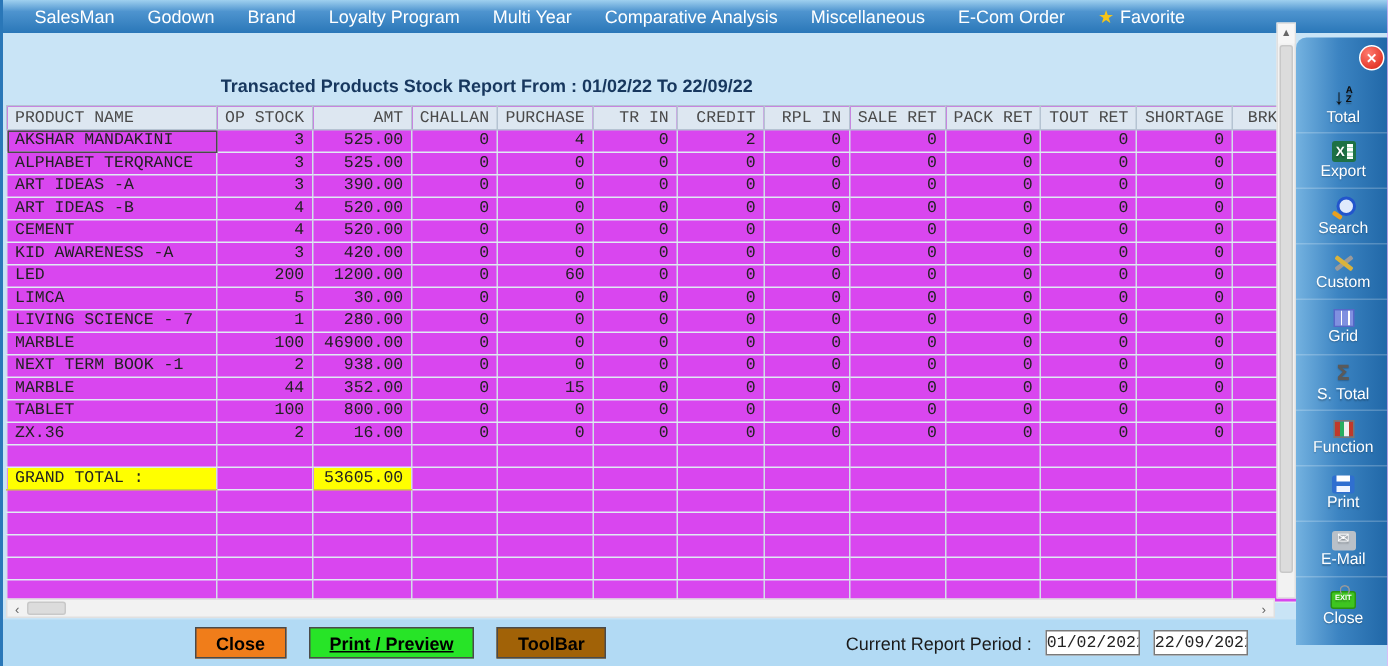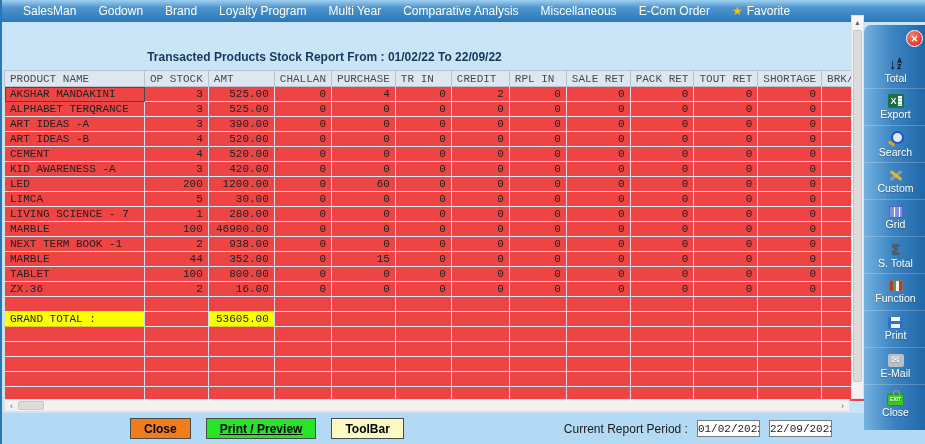--- a/index.html
+++ b/index.html
@@ -13,24 +13,24 @@
     display:flex; align-items:center; padding-left:10px; }
   .menu-item { display:flex; align-items:center; gap:4px; padding:0 11px; height:22px;
     color:#fff; font-size:12px; white-space:nowrap; cursor:default; }
 
   
   .report-title { position:absolute; top:50px; left:0; width:645px; text-align:center;
     font-size:12px; font-weight:bold; color:#17375e; }
 
   
   table { position:absolute; top:70px; left:2px; border-collapse:collapse; table-layout:fixed;
-    background:#ef4444; font-family:"Liberation Mono", monospace; font-size:11px; color:#222;
+    background:#d946ef; font-family:"Liberation Mono", monospace; font-size:11px; color:#222;
     border:1px solid #9fb6c9; }
   th { background:#dde7f1; color:#4a4a4a; font-weight:normal; height:16px; padding:0 5px;
-    border:1px solid #b5c3d2; text-align:left; white-space:nowrap; overflow:hidden; }
+    border:1px solid #b5c3d2; text-align:right; white-space:nowrap; overflow:hidden; }
   th:first-child { text-align:left; }
   td { height:15px; padding:0 5px; border-left:1px solid #d2dde8; border-right:1px solid #d2dde8;
     border-bottom:1px solid #e0eaf3; text-align:right; white-space:nowrap; overflow:hidden; }
   td:first-child { text-align:left; }
   td.yellow { background:#ffff00; border-bottom:1px solid #cfcf3a; }
   td.focused { outline:1px solid #4a4a4a; outline-offset:-1px; }
 
   
   .vscroll { position:absolute; left:849px; top:15px; width:13px; height:384px;
     background:#f2f2f2; border:1px solid #e0e0e0; }
@@ -505,21 +505,21 @@
   <div class="hscroll">
     <div class="sb-arrow">‹</div>
     <div class="sb-thumb"></div>
     <div class="sb-track"></div>
     <div class="sb-arrow">›</div>
   </div>
 
   <div class="footer">
     <button class="fbtn fbtn-close" style="background: rgb(240, 125, 26);">Close</button>
     <button class="fbtn fbtn-mid" style="background: rgb(39, 228, 39); text-decoration: underline;">Print / Preview</button>
-    <button class="fbtn fbtn-mid" style="background: #fef9c3;">ToolBar</button>
+    <button class="fbtn fbtn-mid" style="background: #a16207;">ToolBar</button>
     <span class="period-label">Current Report Period :</span>
     <input class="period-input" value="01/02/2022" style="">
     <input class="period-input" value="22/09/2022" style="">
   </div>
 
   <div class="sidebar">
     <div class="sidebar-close">✕</div>
     <div class="sbtns">
         <div class="sbtn">
           <span class="icon sort-az-icon">↓<span class="az">

